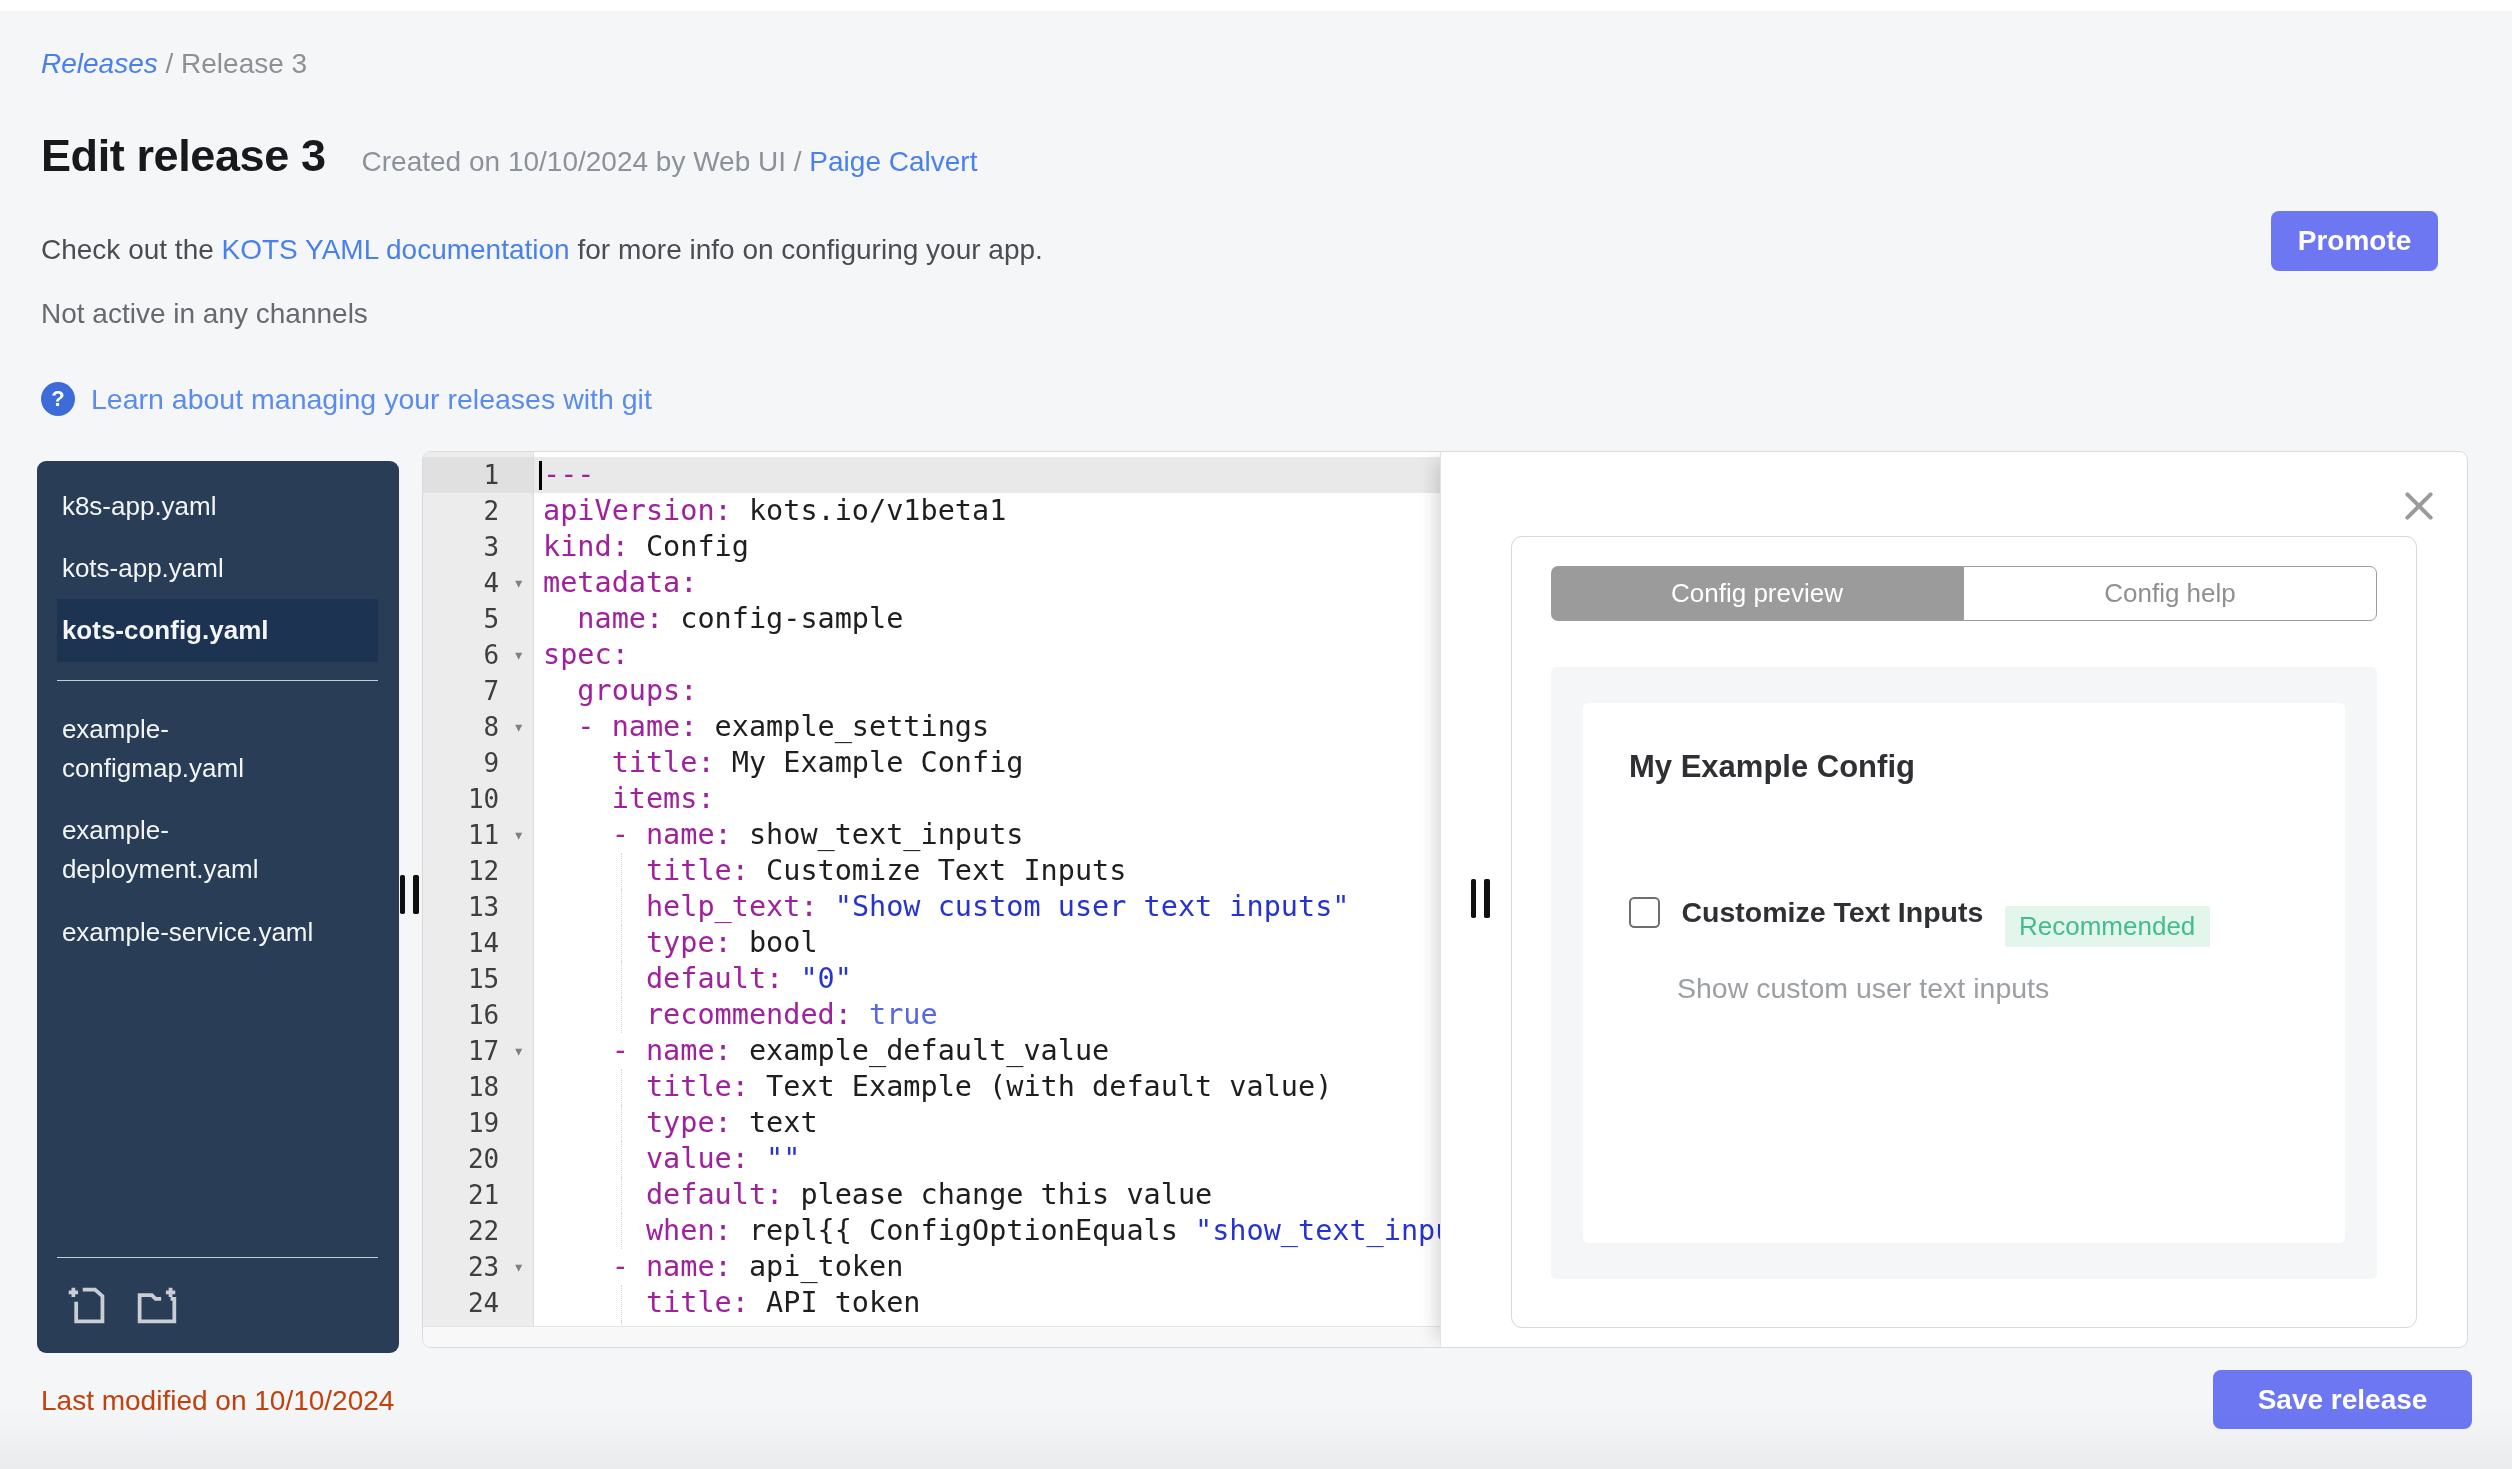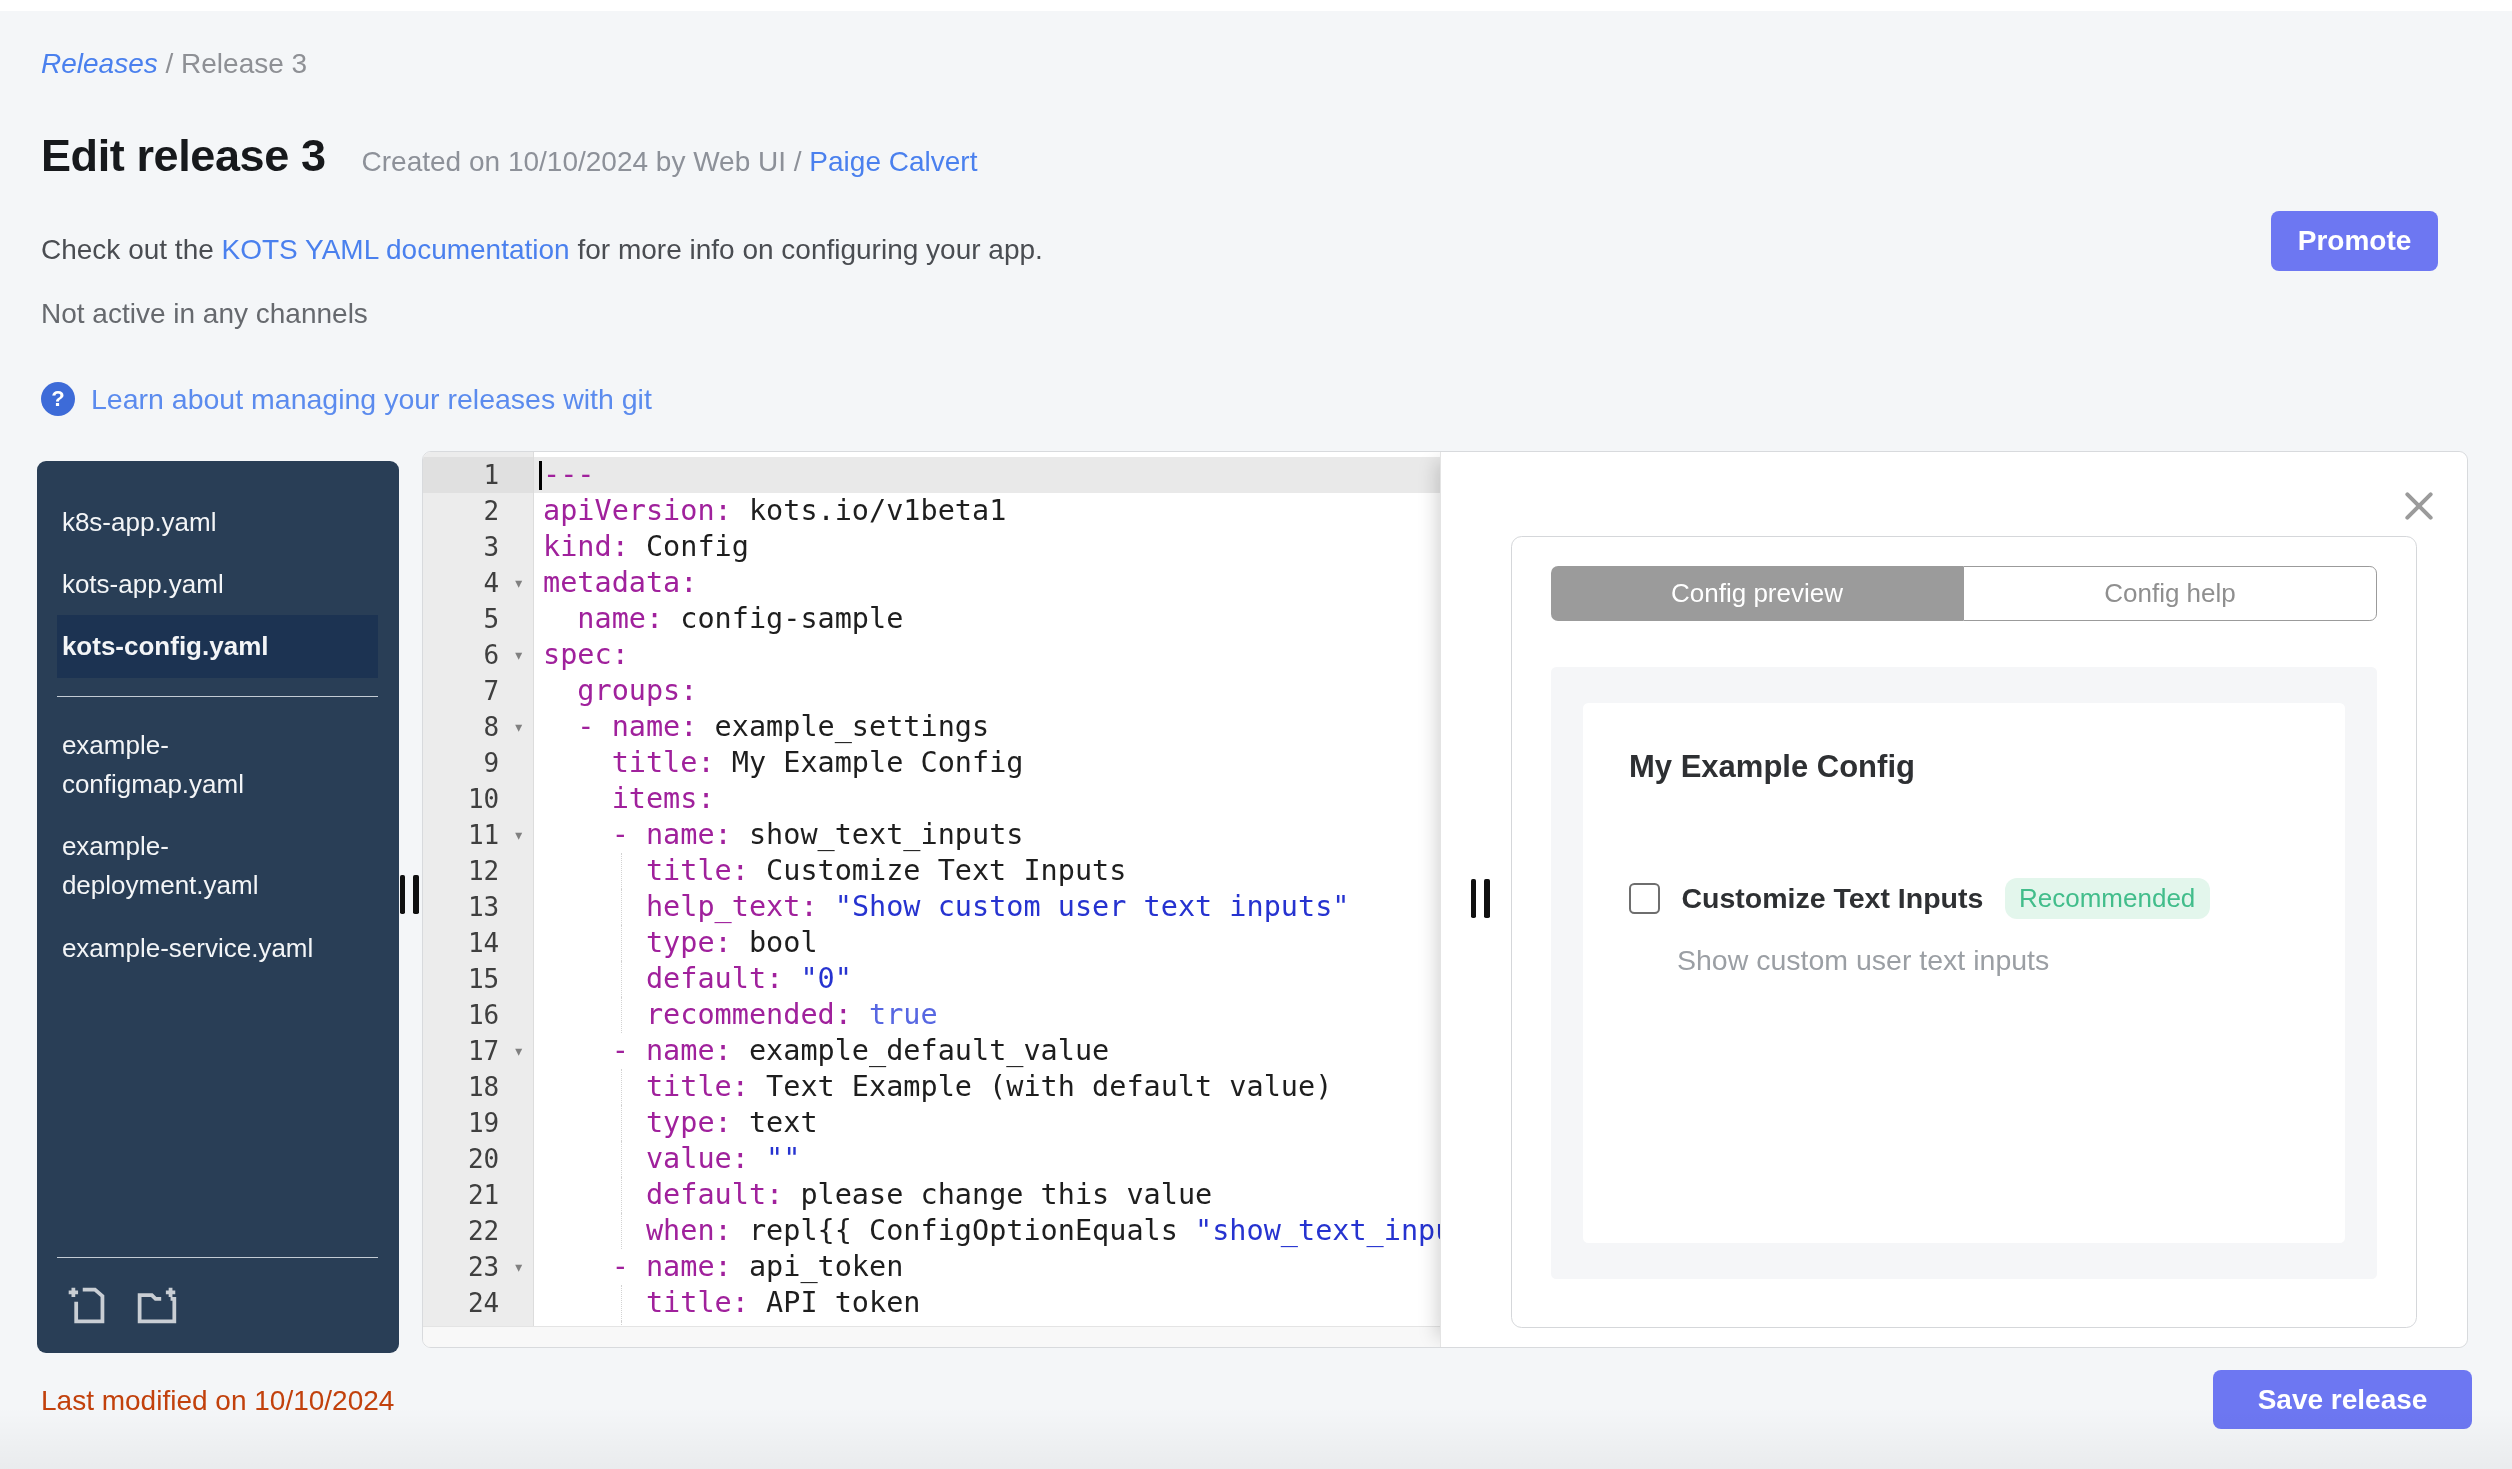--- a/index.html
+++ b/index.html
@@ -26,21 +26,21 @@
   .git-row{position:absolute;left:41px;top:382px;display:flex;align-items:center;gap:16px;}
   .q-icon{width:34px;height:34px;border-radius:50%;background:#3d6bd8;color:#fff;
     font-size:22px;font-weight:700;display:flex;align-items:center;justify-content:center;}
   .git-link{font-size:28.5px;color:#5b8bee;text-decoration:none;cursor:pointer;}
   .btn{background:#6d77f2;color:#fff;border:none;border-radius:8px;font-weight:700;
     font-size:28px;font-family:"Liberation Sans",sans-serif;cursor:pointer;}
   .promote-btn{position:absolute;left:2271px;top:211px;width:167px;height:60px;}
 
   
   .sidebar{position:absolute;left:37px;top:461px;width:362px;height:892px;
-    background:#293e56;border-radius:9px;box-sizing:border-box;padding-top:30px;}
+    background:#293e56;border-radius:9px;box-sizing:border-box;padding-top:14px;}
   .file-list{list-style:none;margin:0;padding:0;}
   .file-list li{color:#f3f5f7;font-size:26px;line-height:39px;
     margin:0 21.4px 0 19.6px;padding:11.6px 53px 11.6px 5.3px;cursor:pointer;}
   .file-list li.selected{background:#1c3352;font-weight:700;}
   .file-list li.divider{padding:0;margin:18px 21.4px 18px 19.6px;height:0;
     border-top:1.8px solid rgba(222,228,234,0.85);cursor:default;}
   .sidebar-footer{position:absolute;left:19.6px;right:21.4px;bottom:0;height:96px;
     border-top:1.8px solid rgba(222,228,234,0.85);display:flex;align-items:center;gap:25px;
     padding-left:7.1px;box-sizing:border-box;}
   .sb-icon{width:45px;height:45px;cursor:pointer;}
@@ -91,21 +91,21 @@
   .tab.inactive{background:#fff;color:#8f8f8f;border:1.8px solid #9b9b9b;border-radius:0 7.1px 7.1px 0;}
   .gray-area{margin-top:46px;height:612px;background:#f5f6f8;border-radius:5.3px;
     box-sizing:border-box;padding:36px 32px;}
   .config-sheet{background:#fff;border-radius:5.3px;height:540px;box-sizing:border-box;
     padding:46px 46px;}
   .group-title{font-size:31px;font-weight:700;color:#2e3033;}
   .item-row{margin-top:93px;display:flex;align-items:center;gap:21.4px;}
   .checkbox{width:27px;height:27px;border:2.7px solid #6e6e6e;border-radius:5.3px;background:#fff;
     cursor:pointer;flex:none;}
   .item-label{font-size:28.5px;font-weight:700;color:#2e3033;}
-  .badge{background:#e3f6ec;color:#42bd8b;font-size:26px;padding:5.3px 14.3px;border-radius:12px;}
+  .badge{background:#e3f6ec;color:#42bd8b;font-size:26px;padding:5.3px 14.3px;border-radius:2px;margin-top:28px;}
   .item-help{margin-top:25px;margin-left:48px;font-size:28.5px;color:#9b9fa4;}
 
   
   .footer-modified{position:absolute;left:41px;top:1385px;font-size:28px;color:#c2410c;}
   .save-btn{position:absolute;left:2213px;top:1370px;width:259px;height:59px;}
 </style>
 </head>
 <body>
 
 <div class="top-strip"></div>

